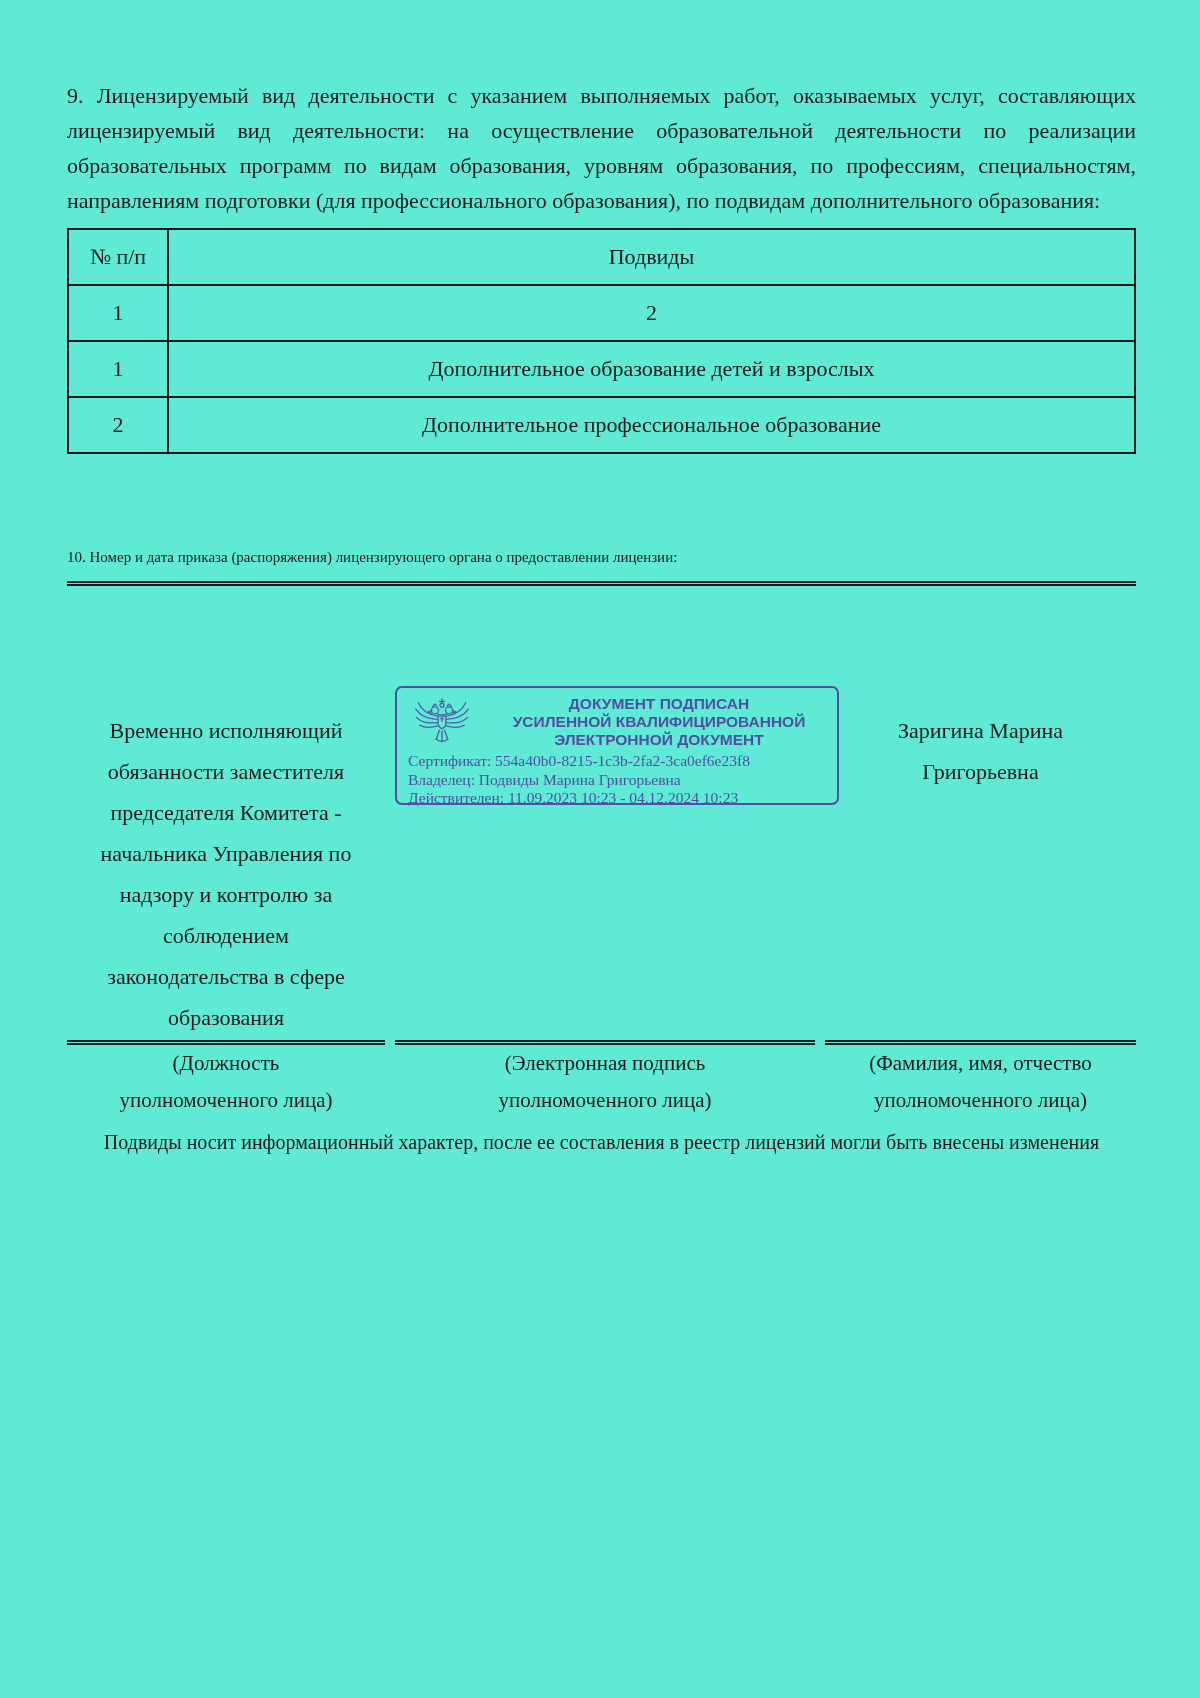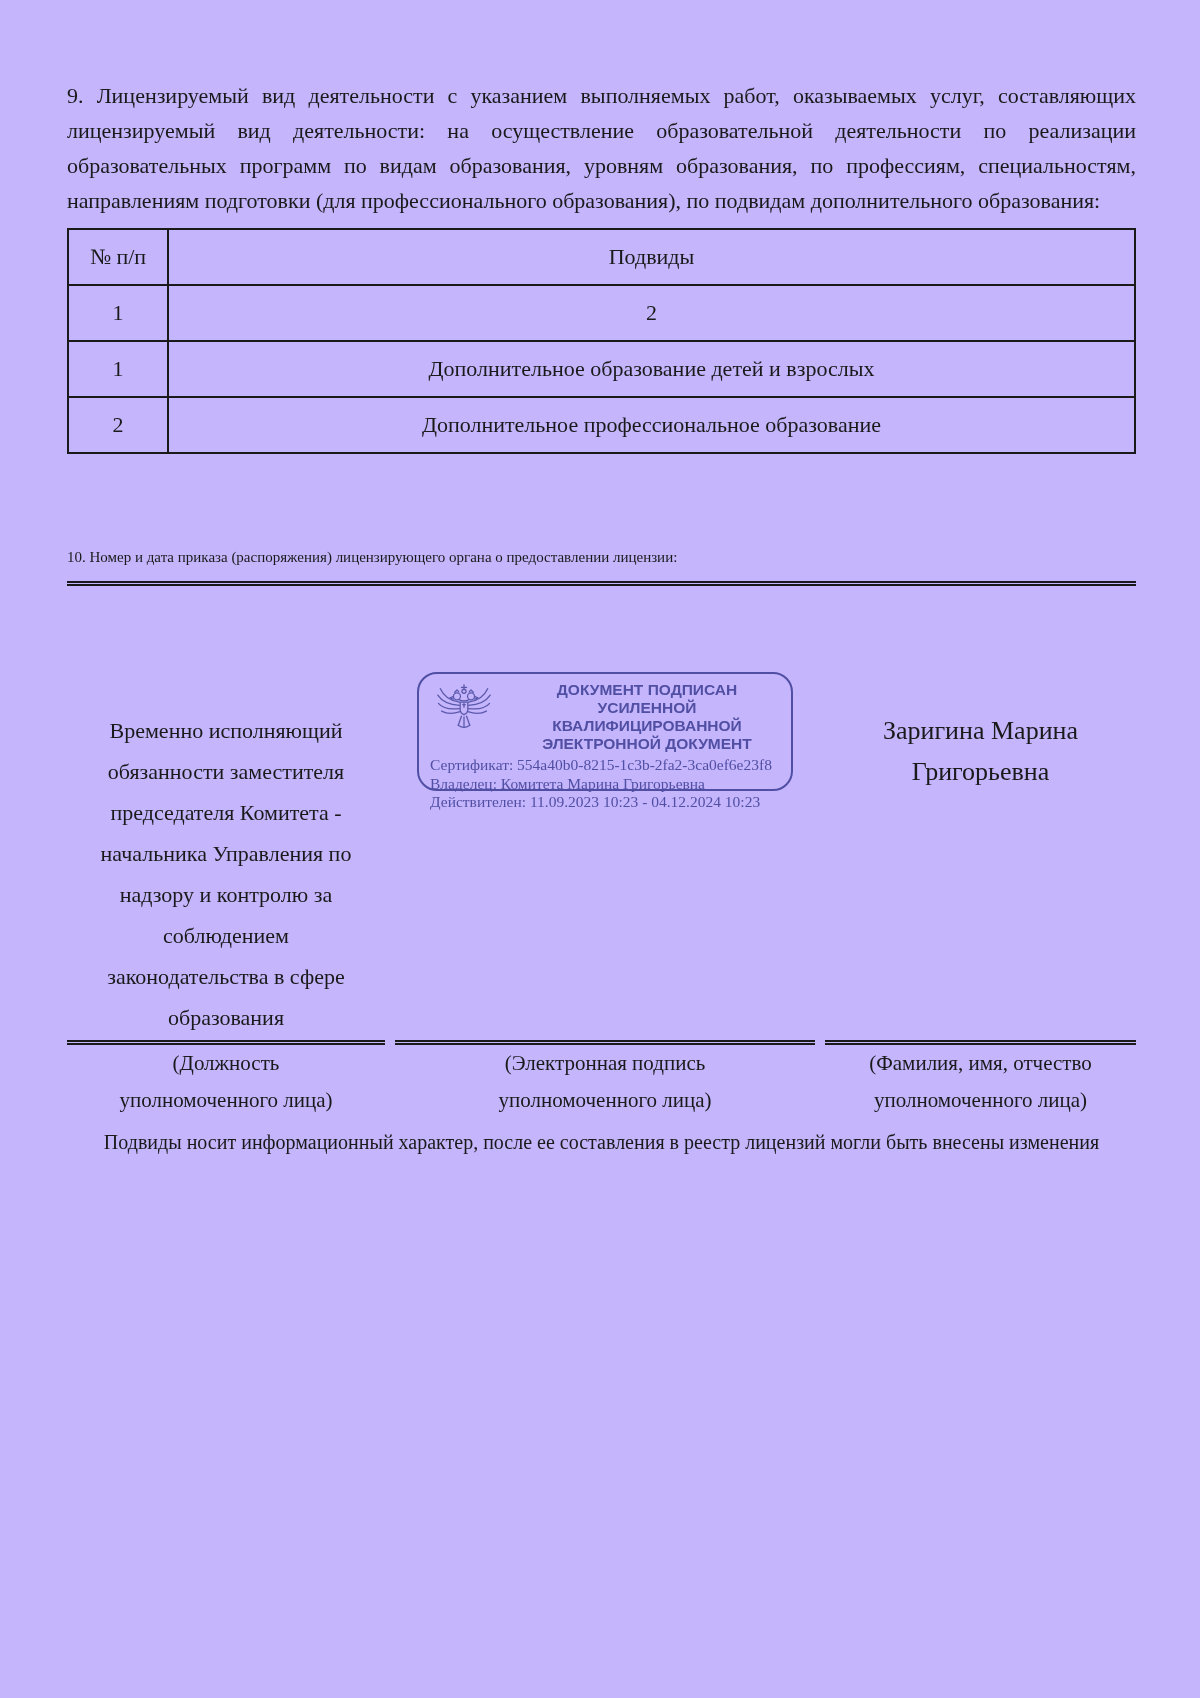--- a/index.html
+++ b/index.html
@@ -1,19 +1,19 @@
 <!DOCTYPE html>
 <html lang="ru" style="--stamp-color: #514fa3;"><head>
 <meta charset="utf-8">
 <style>
   :root { --stamp-color:#514fa3; --ink:#1a1a1a; }
   * { box-sizing: border-box; }
   html,body { margin:0; padding:0; background:#ffffff; }
   .page {
-    position:relative; width:1200px; height:1698px; background:#c4b5fd;
+    position:relative; width:1200px; height:1698px; background:#5eead4;
     font-family:"Liberation Serif", serif; color:var(--ink);
     overflow:hidden;
   }
   .content { padding:78px 64px 0 67px; }
 
   .para { font-size:22px; line-height:35px; text-align:justify; }
 
   table.subtypes {
     width:100%; margin-top:10px; border-collapse:collapse;
     font-size:22px;
@@ -38,27 +38,27 @@
   .sig-line { border-top:5px double var(--ink); height:0; }
   .sig-label {
     text-align:center; font-size:21px; line-height:37px;
     white-space:pre-line;
   }
   .position-text {
     padding-top:38px; text-align:center; font-size:22px; line-height:41px;
     white-space:pre-line;
   }
   .name-text {
-    padding-top:38px; text-align:center; font-size:26px; line-height:41px;
+    padding-top:38px; text-align:center; font-size:22px; line-height:41px;
     white-space:pre-line; max-width:250px; margin:0 auto;
   }
 
   .stamp {
-    width:376px; height:119px; margin:0 auto; position:relative;
-    border:2px solid var(--stamp-color); border-radius:20px;
+    width:444px; height:119px; margin:14px auto; position:relative;
+    border:2px solid var(--stamp-color); border-radius:7px;
     color:var(--stamp-color);
   }
   .stamp-eagle { position:absolute; left:10px; top:7px; width:70px; height:64px; }
   .stamp-titles {
     margin-left:84px; padding-top:7px; text-align:center;
     font-family:"Liberation Sans", sans-serif; font-weight:bold;
     font-size:15.5px; line-height:18px;
   }
   .stamp-body { padding:3px 8px 0 11px; font-size:15.5px; line-height:18.5px; }
 
@@ -139,21 +139,21 @@
               <path d="M46 55 L41 69 M50 56 L50 72 M54 55 L59 69"></path>
               <path d="M41 69 q9 7 18 0"></path>
             </svg>
             <div class="stamp-titles">
               <div>ДОКУМЕНТ ПОДПИСАН</div>
               <div>УСИЛЕННОЙ КВАЛИФИЦИРОВАННОЙ</div>
               <div>ЭЛЕКТРОННОЙ ДОКУМЕНТ</div>
             </div>
             <div class="stamp-body">
               <div>Сертификат: 554a40b0-8215-1c3b-2fa2-3ca0ef6e23f8</div>
-              <div>Владелец: Комитета Марина Григорьевна</div>
+              <div>Владелец: Подвиды Марина Григорьевна</div>
               <div>Действителен: 11.09.2023 10:23 - 04.12.2024 10:23</div>
             </div>
           </div>
         </div>
         <div class="sig-line"></div>
         <div class="sig-label">(Электронная подпись
 уполномоченного лица)</div>
       </div>
 
       <div class="sig-col col-right">

